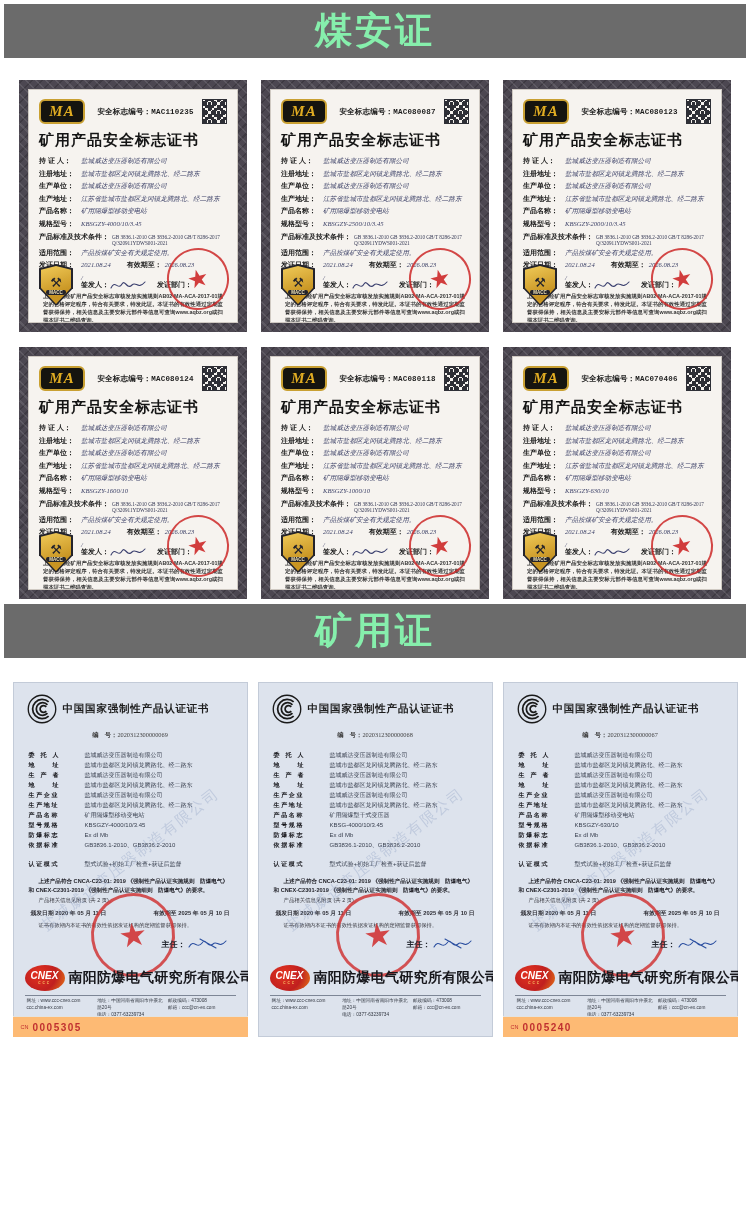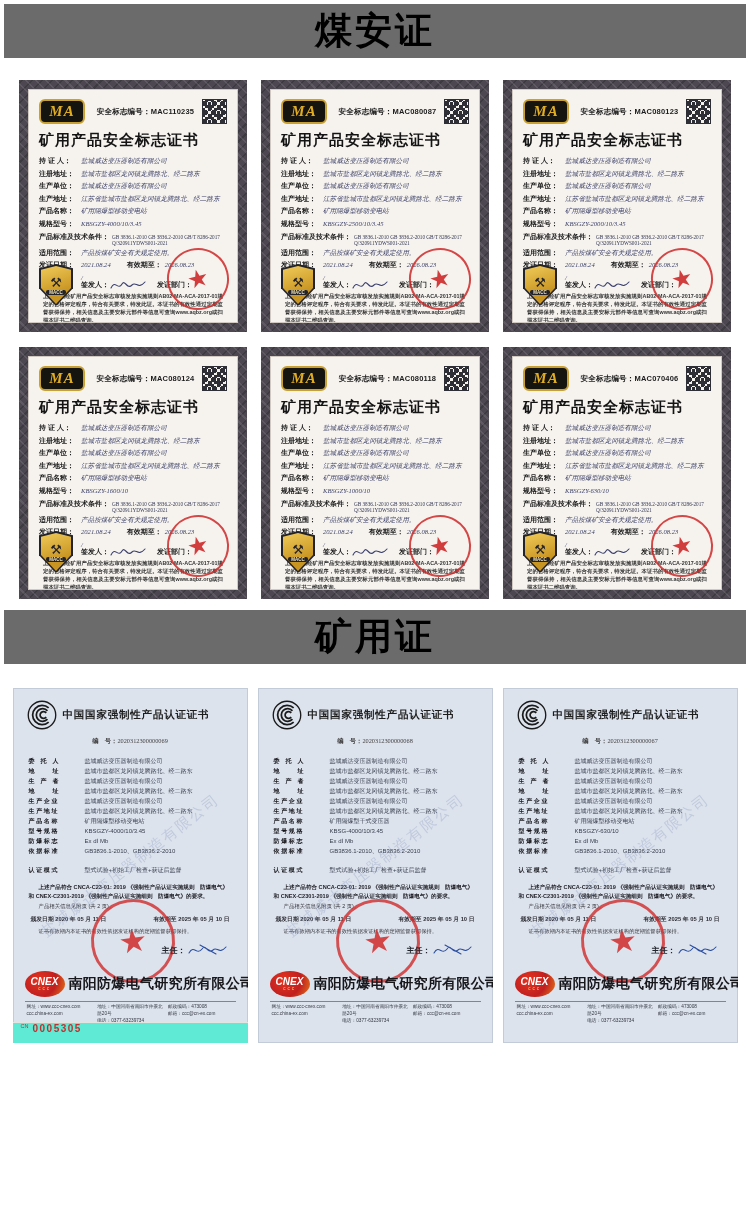--- a/index.html
+++ b/index.html
@@ -1,37 +1,37 @@
 <!DOCTYPE html>
 <html><head>
 <meta charset="utf-8">
 <style>
   * { margin:0; padding:0; box-sizing:border-box; }
   html,body { width:750px; background:#fff; font-family:"Liberation Sans",sans-serif; }
   body { height:1214px; overflow:hidden; }
 
   
   .banner { background:#6b6b6b; margin:4px 4px 0; height:54px; display:flex; align-items:center; justify-content:center; }
-  .banner span { color:#000000; font-size:37px; font-weight:bold; letter-spacing:3px; }
-  .banner.second { margin-top:11px; }
+  .banner span { color:#86efac; font-size:37px; font-weight:bold; letter-spacing:3px; }
+  .banner.second { margin-top:5px; }
 
   
   .ma-grid { display:grid; grid-template-columns:repeat(3,228px); gap:15px 14px; padding:22px 20px 0; justify-content:center; }
   .ma-cert { height:252px; background:#4c4751;
     background-image:
       repeating-linear-gradient(45deg, rgba(255,255,255,.10) 0 1.5px, transparent 1.5px 7px),
       repeating-linear-gradient(-45deg, rgba(0,0,0,.18) 0 1.5px, transparent 1.5px 7px);
     padding:9px; }
   .ma-inner { background:#f6f3ef; height:100%; border:1px solid #cfc9c2; padding:9px 10px 6px; position:relative; overflow:hidden; }
   .ma-head { display:flex; align-items:center; justify-content:space-between; }
   .ma-logo { width:46px; height:25px; background:#15140f; border:2px solid #c9a032; border-radius:6px;
     color:#e0ac22; font-family:"Liberation Serif",serif; font-style:italic; font-weight:bold; font-size:15px;
     display:flex; align-items:center; justify-content:center; letter-spacing:1px; }
   .ma-no { font-size:7.5px; color:#1c1c1c; font-weight:bold; letter-spacing:.2px; margin-left:4px; flex:1; text-align:center; }
-  .ma-no .num { font-family:Liberation Sans, sans-serif; }
+  .ma-no .num { font-family:Liberation Mono, monospace; }
   .ma-qr { width:25px; height:25px; flex-shrink:0;
     background:
       repeating-conic-gradient(#2e2f36 0 25%, transparent 0 50%) 0 0/6px 6px,
       repeating-conic-gradient(transparent 0 25%, #2e2f36 0 50%) 1px 2px/9px 9px, #f6f3ef;
     outline:1px solid #2e2f36; outline-offset:-1px; }
   .ma-title { text-align:left; font-family:"Liberation Serif",serif; font-weight:bold; font-size:15px; color:#141414; letter-spacing:1px; margin:7px 0 5px; }
   .ma-row { display:flex; font-size:7px; line-height:12.6px; align-items:baseline; }
   .ma-l { font-weight:bold; color:#1e1e1e; width:42px; flex-shrink:0; }
   .ma-l.wide { width:auto; margin-right:3px; }
   .ma-l.l2 { width:auto; margin-left:16px; margin-right:3px; }
@@ -69,21 +69,21 @@
   .ccc-keep { margin:4px 4px 0; font-size:5.3px; color:#33333a; text-indent:10px; }
   .ccc-director { display:flex; justify-content:flex-end; align-items:center; margin:6px 8px 12px; font-size:8px; font-weight:bold; color:#20242c; position:relative; z-index:3; }
   .ccc-org { display:flex; align-items:center; gap:4px; margin-top:2px; position:relative; z-index:3; }
   .cnex { width:40px; height:26px; border-radius:50%; background:radial-gradient(circle at 35% 35%, #e33420, #c01f1f 55%, #e77d17); display:flex; flex-direction:column; align-items:center; justify-content:center; flex-shrink:0; }
   .cnex .t { color:#fff; font-weight:bold; font-style:italic; font-size:10px; line-height:8px; }
   .cnex .s { color:#ffd36e; font-size:4.5px; letter-spacing:2px; line-height:5px; }
   .ccc-orgname { font-size:14px; font-weight:bold; color:#17171c; letter-spacing:.3px; white-space:nowrap; }
   .cnas { flex-shrink:0; }
   .ccc-footer { border-top:1px solid #7d8696; margin-top:4px; padding:2px 2px 0; display:flex; gap:5px; font-size:4.7px; line-height:6.8px; color:#333842; }
   .ccc-footer .fc { flex:1; }
-  .ccc-bottom { position:absolute; left:0; right:0; bottom:0; height:21px; background:#5eead4; border-top:1px solid #e3e3e0; display:flex; align-items:flex-start; padding-left:8px; gap:4px; }
+  .ccc-bottom { position:absolute; left:0; right:0; bottom:0; height:21px; background:#fdba74; border-top:1px solid #e3e3e0; display:flex; align-items:center; padding-left:8px; gap:4px; }
   .ccc-bottom .cnl { font-size:5.5px; color:#c03030; }
   .ccc-bottom .cnn { font-size:10px; font-weight:bold; color:#c03030; letter-spacing:1.5px; }
   .ccc-stamp { position:absolute; left:78px; bottom:60px; width:84px; height:84px; border:3px solid rgba(208,42,42,.8); border-radius:50%;
     display:flex; align-items:center; justify-content:center; z-index:2; transform:rotate(-8deg); }
   .ccc-stamp .star { color:rgba(208,42,42,.85); font-size:32px; }
   .ccc-watermark { position:absolute; inset:0; display:flex; align-items:center; justify-content:center; pointer-events:none;
     transform:rotate(-38deg); font-size:15px; letter-spacing:2px; color:rgba(110,132,176,.26); white-space:nowrap; z-index:1; }
 </style>
 </head>
 <body>
@@ -853,14 +853,18 @@
         <rect x="34" y="4" width="5" height="1.4" fill="#1750a0"></rect>
           <rect x="34" y="7" width="5" height="1.4" fill="#1750a0"></rect>
           <rect x="34" y="10" width="5" height="1.4" fill="#1750a0"></rect>
       </svg>
     </div>
     <div class="ccc-footer">
       <div class="fc"><span>网址：</span><span>www.ccc-cnex.com</span><br><span>ccc.china-ex.com</span></div>
       <div class="fc"><span>地址：中国河南省南阳市仲景北路20号</span><br><span>电话：0377-63239734</span></div>
       <div class="fc"><span>邮政编码：473008</span><br><span>邮箱：ccc@cn-ex.com</span></div>
     </div>
+    <div class="ccc-bottom">
+      <span class="cnl">CN</span>
+      <span class="cnn">0005240</span>
+    </div>
   </div>
 </div>
 
 </body></html>

